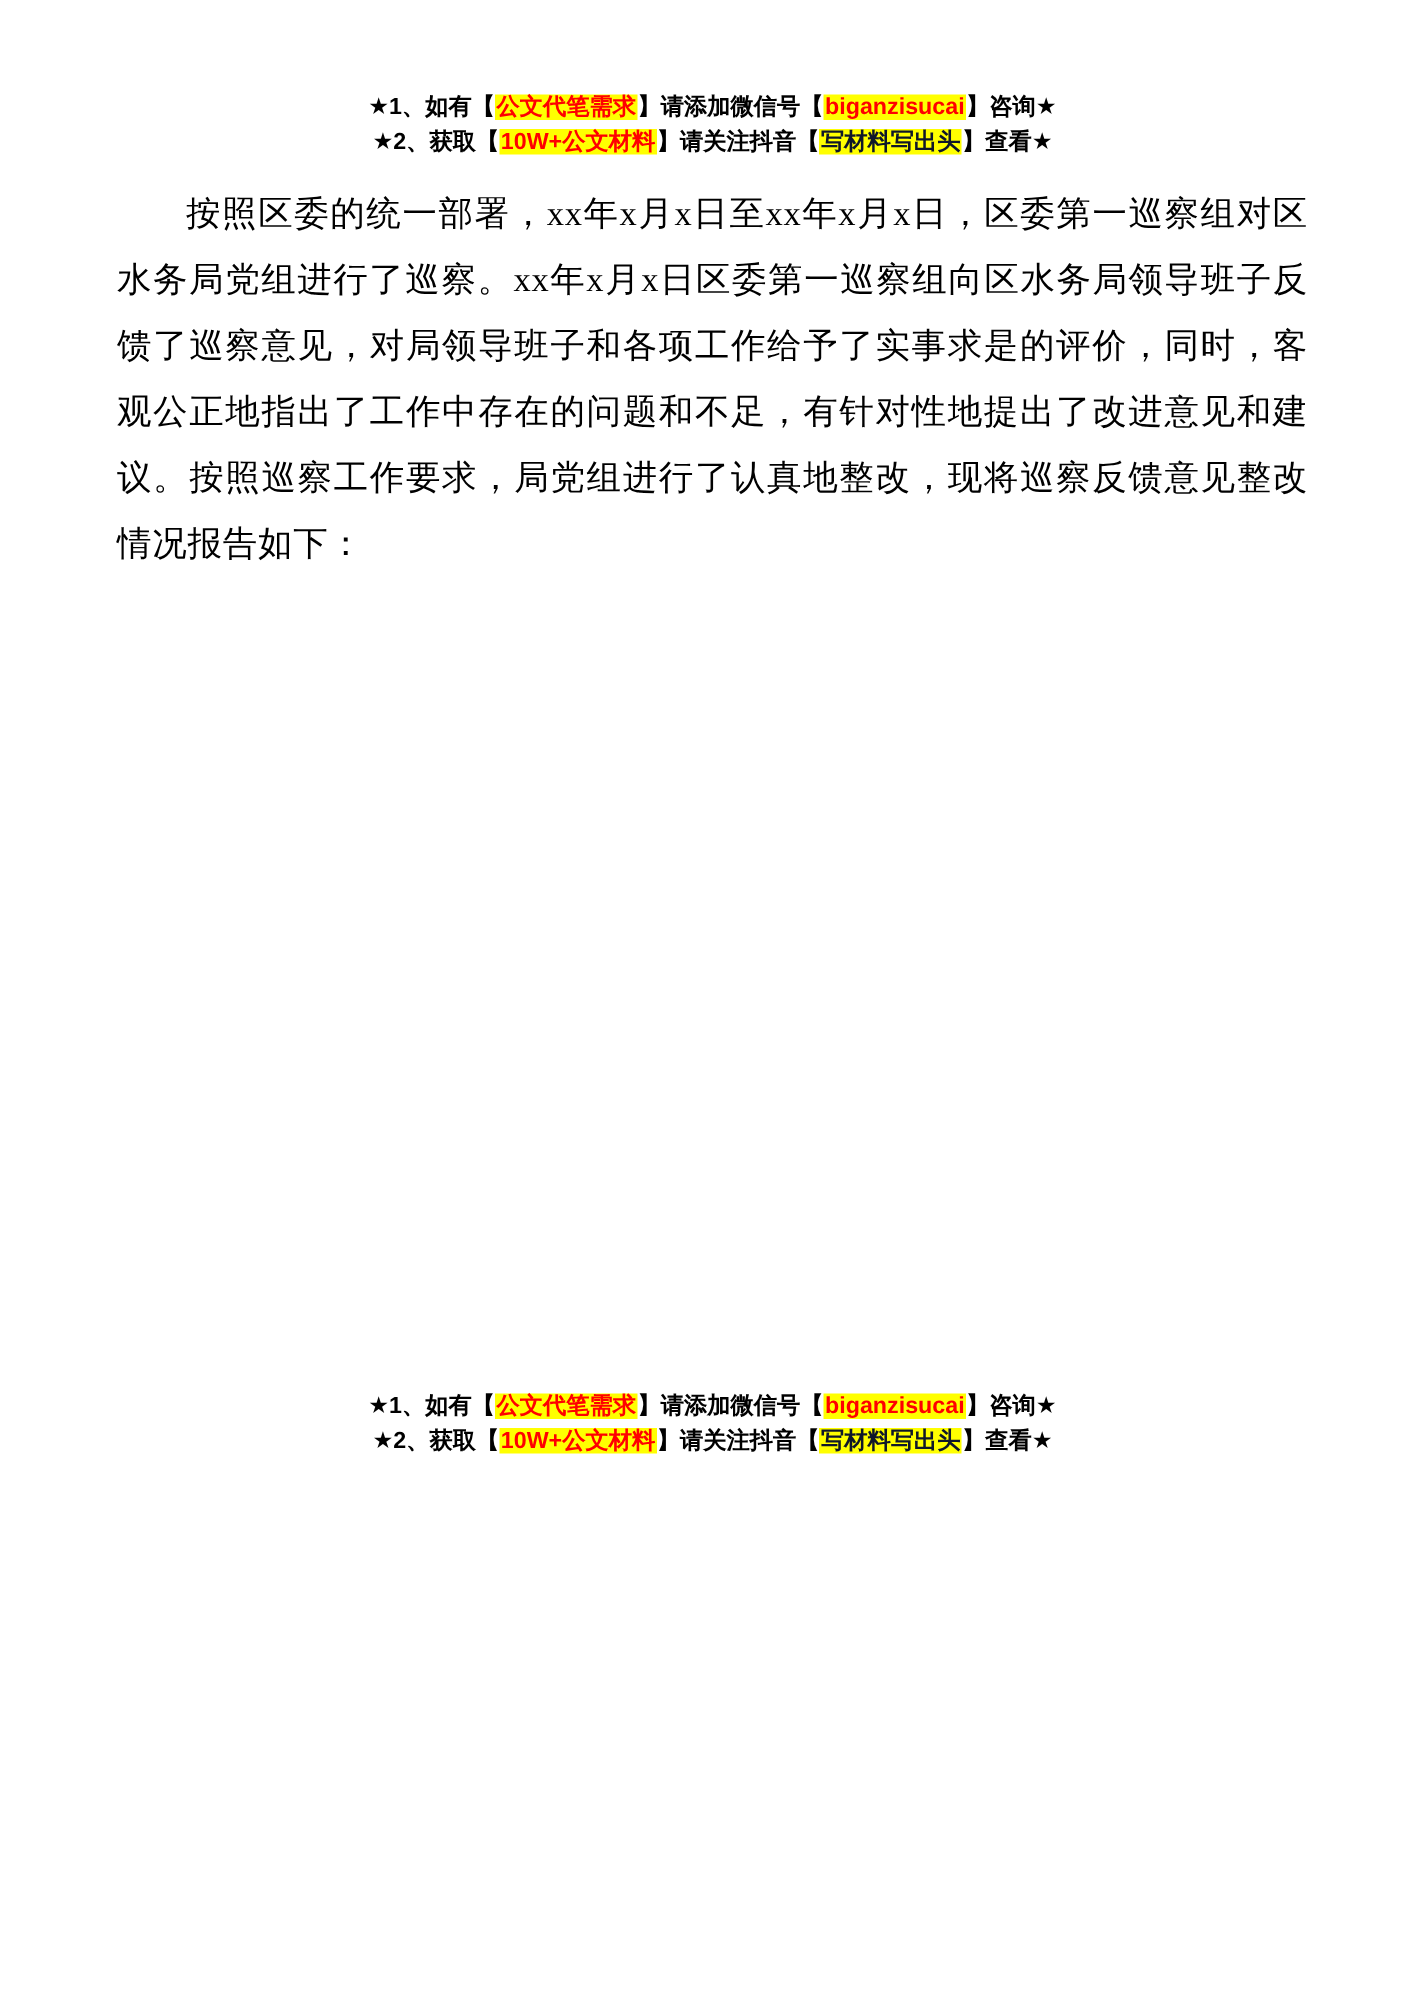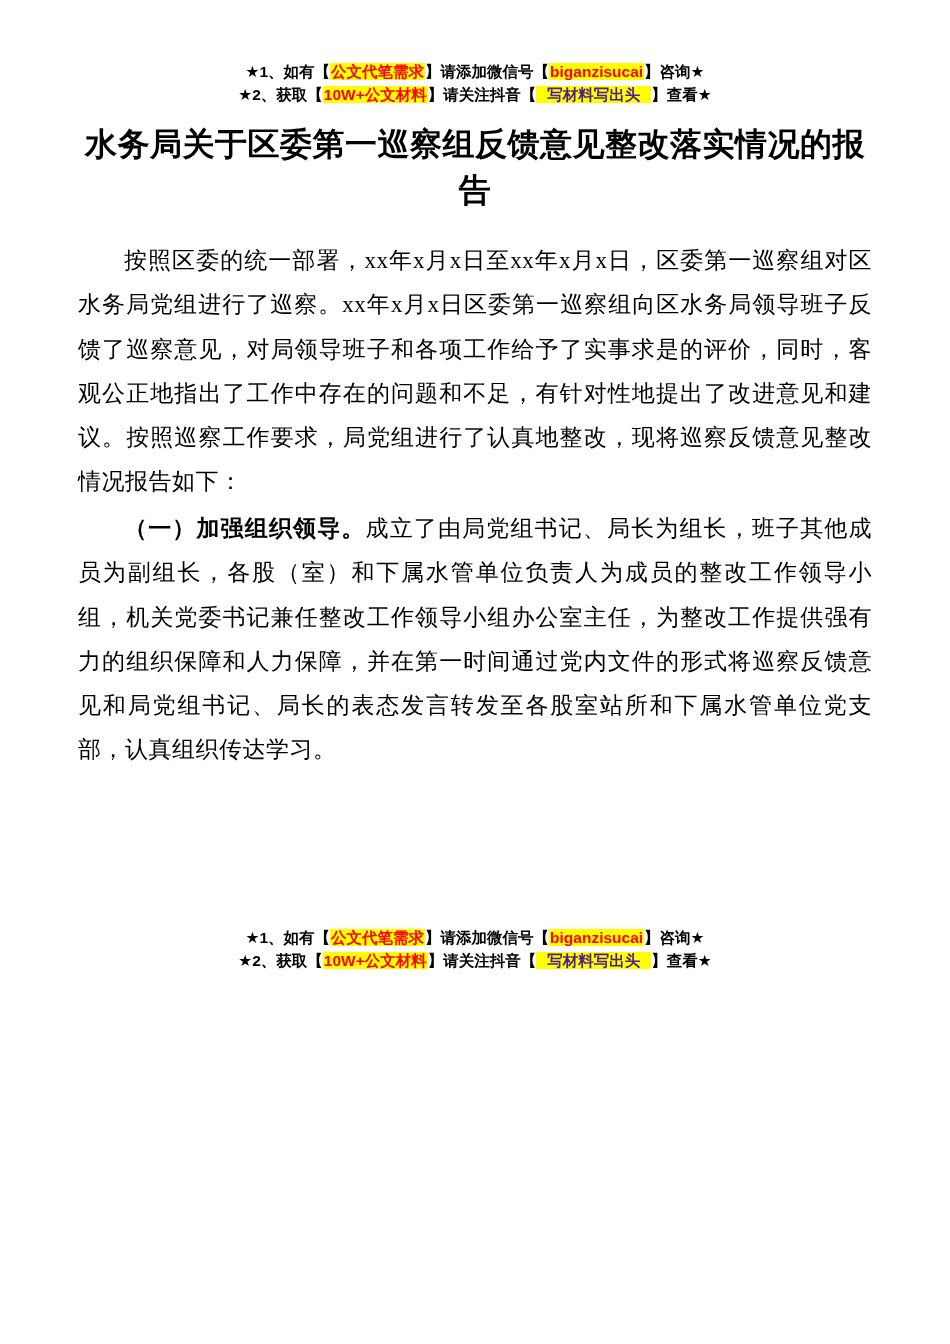--- a/index.html
+++ b/index.html
@@ -34,23 +34,23 @@
   }
   .promo .line {
     white-space: nowrap;
   }
   .promo .hl-red {
     color: #ff0000;
     background: #ffff00;
     padding: 0 1px;
   }
   .promo .hl-black {
-    color: #4c1d95;
+    color: #0f172a;
     background: #ffff00;
-    padding: 0 11px;
+    padding: 0 1px;
   }
   .promo .plain {
     color: #000000;
   }
   .promo-top { margin-bottom: 14px; }
   .promo-bottom {
     position: absolute;
     left: 78px;
     right: 78px;
     bottom: 58px;
@@ -91,24 +91,22 @@
 
   <div class="promo promo-top">
     <div class="line">
       <span class="plain">★1、如有</span><span class="plain">【</span><span class="hl-red">公文代笔需求</span><span class="plain">】</span><span class="plain">请添加微信号</span><span class="plain">【</span><span class="hl-red">biganzisucai</span><span class="plain">】</span><span class="plain">咨询★</span>
     </div>
     <div class="line">
       <span class="plain">★2、获取</span><span class="plain">【</span><span class="hl-red">10W+公文材料</span><span class="plain">】</span><span class="plain">请关注抖音</span><span class="plain">【</span><span class="hl-black">写材料写出头</span><span class="plain">】</span><span class="plain">查看★</span>
     </div>
   </div>
 
-  <h1 class="doc-title">水务局关于区委第一巡察组反馈意见整改落实情况的报告</h1>
 
   <p class="para">按照区委的统一部署，xx年x月x日至xx年x月x日，区委第一巡察组对区水务局党组进行了巡察。xx年x月x日区委第一巡察组向区水务局领导班子反馈了巡察意见，对局领导班子和各项工作给予了实事求是的评价，同时，客观公正地指出了工作中存在的问题和不足，有针对性地提出了改进意见和建议。按照巡察工作要求，局党组进行了认真地整改，现将巡察反馈意见整改情况报告如下：</p>
-  <p class="para"><span class="bold-lead">（一）加强组织领导。</span><span>成立了由局党组书记、局长为组长，班子其他成员为副组长，各股（室）和下属水管单位负责人为成员的整改工作领导小组，机关党委书记兼任整改工作领导小组办公室主任，为整改工作提供强有力的组织保障和人力保障，并在第一时间通过党内文件的形式将巡察反馈意见和局党组书记、局长的表态发言转发至各股室站所和下属水管单位党支部，认真组织传达学习。</span></p>
 
   <div class="promo promo-bottom">
     <div class="line">
       <span class="plain">★1、如有</span><span class="plain">【</span><span class="hl-red">公文代笔需求</span><span class="plain">】</span><span class="plain">请添加微信号</span><span class="plain">【</span><span class="hl-red">biganzisucai</span><span class="plain">】</span><span class="plain">咨询★</span>
     </div>
     <div class="line">
       <span class="plain">★2、获取</span><span class="plain">【</span><span class="hl-red">10W+公文材料</span><span class="plain">】</span><span class="plain">请关注抖音</span><span class="plain">【</span><span class="hl-black">写材料写出头</span><span class="plain">】</span><span class="plain">查看★</span>
     </div>
   </div>
 

